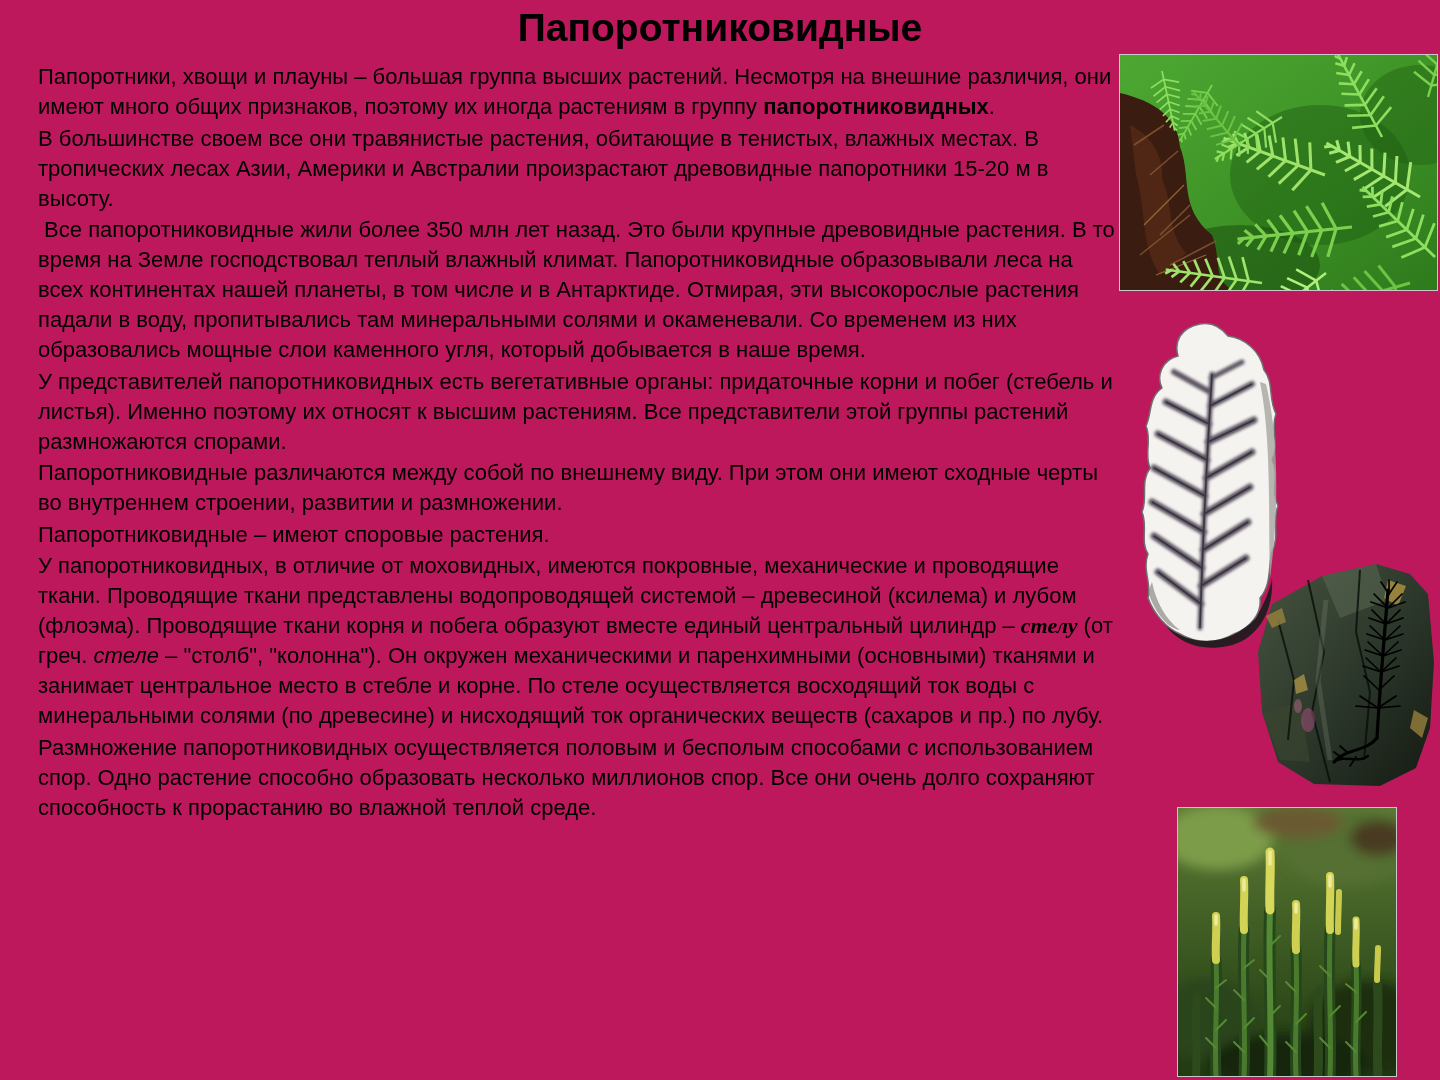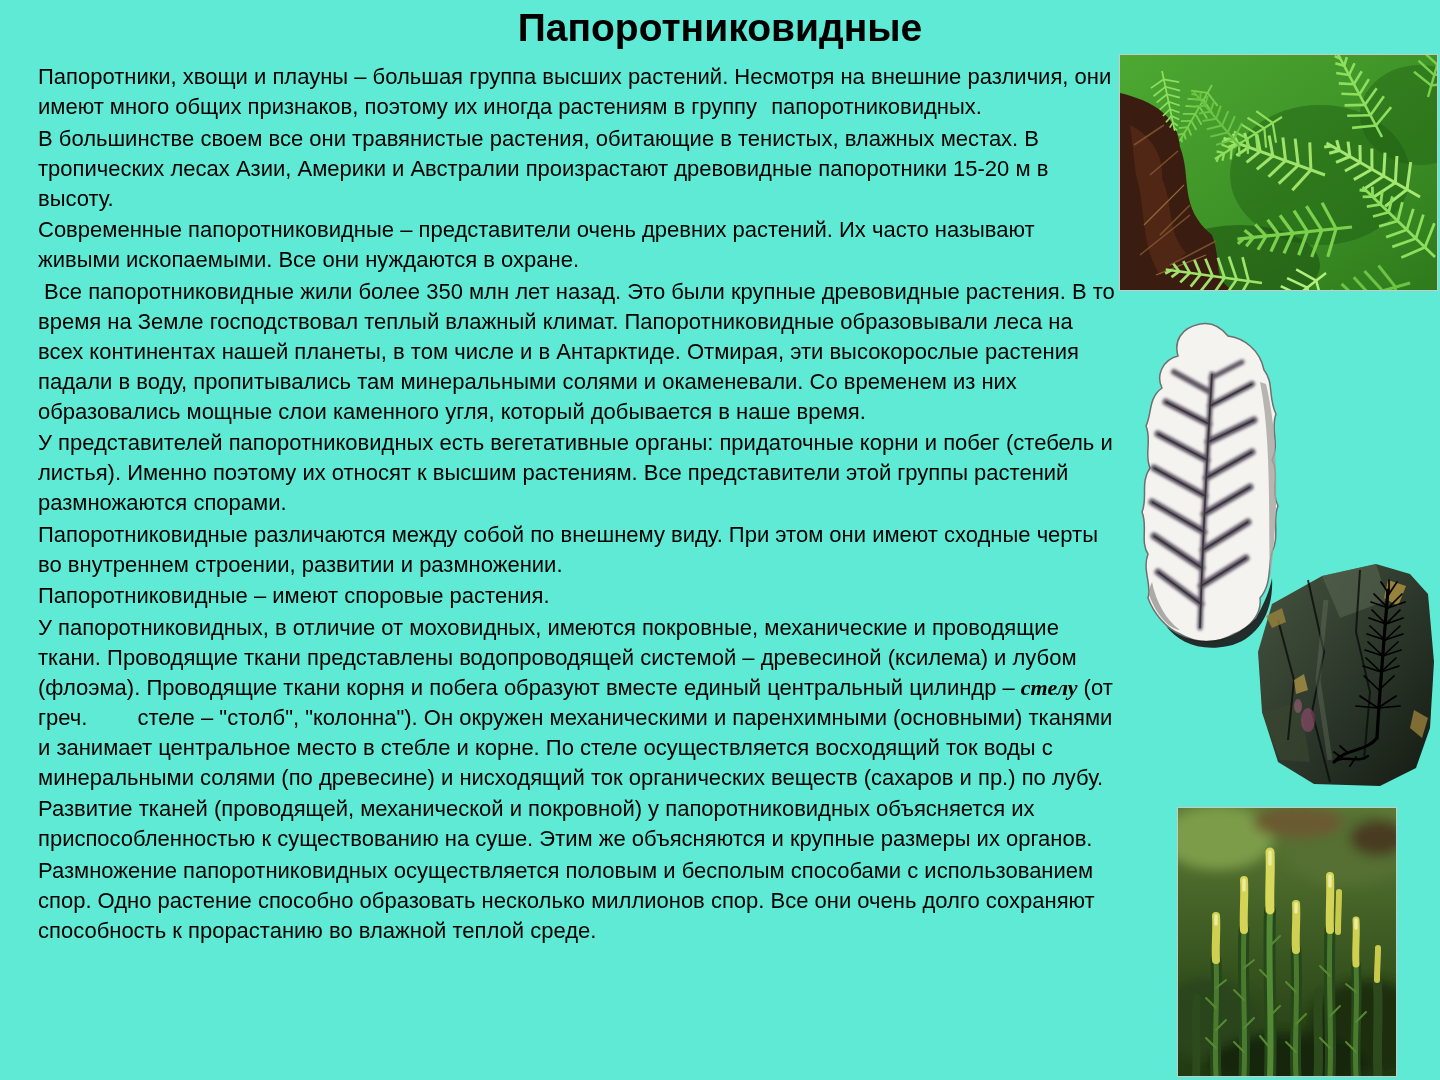--- a/index.html
+++ b/index.html
@@ -1,57 +1,55 @@
 <!DOCTYPE html>
 <html lang="ru"><head>
 <meta charset="utf-8">
 <style>
   html,body{margin:0;padding:0;}
   body{
     width:1440px;height:1080px;background:#ffffff;overflow:hidden;
     font-family:"Liberation Sans", sans-serif;color:#000;
   }
-  .page{position:relative;width:1440px;height:1080px;background:#5eead4;}
+  .page{position:relative;width:1440px;height:1080px;background:#be185d;}
   .title{
     position:absolute;top:6px;left:0;width:1440px;margin:0;
     text-align:center;font-size:39px;font-weight:bold;letter-spacing:0;
   }
   .text-col{
     position:absolute;left:38px;top:62px;width:1078px;
     font-size:22px;line-height:30px;
   }
   .text-col p{margin:0 0 1.5px 0;}
-  .bold-term{font-weight:normal;margin-left:8px;}
+  .bold-term{font-weight:bold;}
   .bolditalic-term{font-weight:bold;font-style:italic;font-family:Liberation Serif, serif;}
-  .italic-term{margin-left:44px;}
+  .italic-term{font-style:italic;}
   figure{margin:0;padding:0;position:absolute;}
   .fig-fern{left:1120px;top:55px;width:317px;height:235px;}
   .fig-fossil-white{left:1122px;top:322px;width:172px;height:340px;}
   .fig-fossil-rock{left:1238px;top:560px;width:200px;height:232px;}
   .fig-clubmoss{left:1178px;top:808px;width:218px;height:268px;}
   figure svg{display:block;width:100%;height:100%;}
   .fig-fern svg, .fig-clubmoss svg{outline:1px solid #c9c9c9;}
 </style>
 </head>
 <body>
 
 <div class="page">
 
   <h1 class="title">Папоротниковидные</h1>
 
   <div class="text-col">
     <p><span>Папоротники, хвощи и плауны – большая группа высших растений. Несмотря на внешние различия, они имеют много общих признаков, поэтому их иногда растениям в группу </span><span class="bold-term">папоротниковидных</span><span>.</span></p>
     <p><span>В большинстве своем все они травянистые растения, обитающие в тенистых, влажных местах. В тропических лесах Азии, Америки и Австралии произрастают древовидные папоротники 15-20 м в высоту.</span></p>
-    <p><span>Современные папоротниковидные – представители очень древних растений. Их часто называют живыми ископаемыми. Все они нуждаются в охране.</span></p>
     <p><span>&nbsp;Все папоротниковидные жили более 350 млн лет назад. Это были крупные древовидные растения. В то время на Земле господствовал теплый влажный климат. Папоротниковидные образовывали леса на всех континентах нашей планеты, в том числе и в Антарктиде. Отмирая, эти высокорослые растения падали в воду, пропитывались там минеральными солями и окаменевали. Со временем из них образовались мощные слои каменного угля, который добывается в наше время.</span></p>
     <p><span>У представителей папоротниковидных есть вегетативные органы: придаточные корни и побег (стебель и листья). Именно поэтому их относят к высшим растениям. Все представители этой группы растений размножаются спорами.</span></p>
     <p><span>Папоротниковидные различаются между собой по внешнему виду. При этом они имеют сходные черты во внутреннем строении, развитии и размножении.</span></p>
     <p><span>Папоротниковидные – имеют споровые растения.</span></p>
     <p><span>У папоротниковидных, в отличие от моховидных, имеются покровные, механические и проводящие ткани. Проводящие ткани представлены водопроводящей системой – древесиной (ксилема) и лубом (флоэма). Проводящие ткани корня и побега образуют вместе единый центральный цилиндр – </span><span class="bolditalic-term">стелу</span><span> (от греч. </span><span class="italic-term">стеле</span><span> – "столб", "колонна"). Он окружен механическими и паренхимными (основными) тканями и занимает центральное место в стебле и корне. По стеле осуществляется восходящий ток воды с минеральными солями (по древесине) и нисходящий ток органических веществ (сахаров и пр.) по лубу.</span></p>
-    <p><span>Развитие тканей (проводящей, механической и покровной) у папоротниковидных объясняется их приспособленностью к существованию на суше. Этим же объясняются и крупные размеры их органов.</span></p>
     <p><span>Размножение папоротниковидных осуществляется половым и бесполым способами с использованием спор. Одно растение способно образовать несколько миллионов спор. Все они очень долго сохраняют способность к прорастанию во влажной теплой среде.</span></p>
   </div>
 
   <figure class="fig-fern">
     <svg viewBox="0 0 317 235" preserveAspectRatio="none">
       <defs>
         <linearGradient id="gbg" x1="0" y1="0" x2="1" y2="1">
           <stop offset="0" stop-color="#4da832"></stop>
           <stop offset="0.5" stop-color="#3f9427"></stop>
           <stop offset="1" stop-color="#2e7a1c"></stop>

